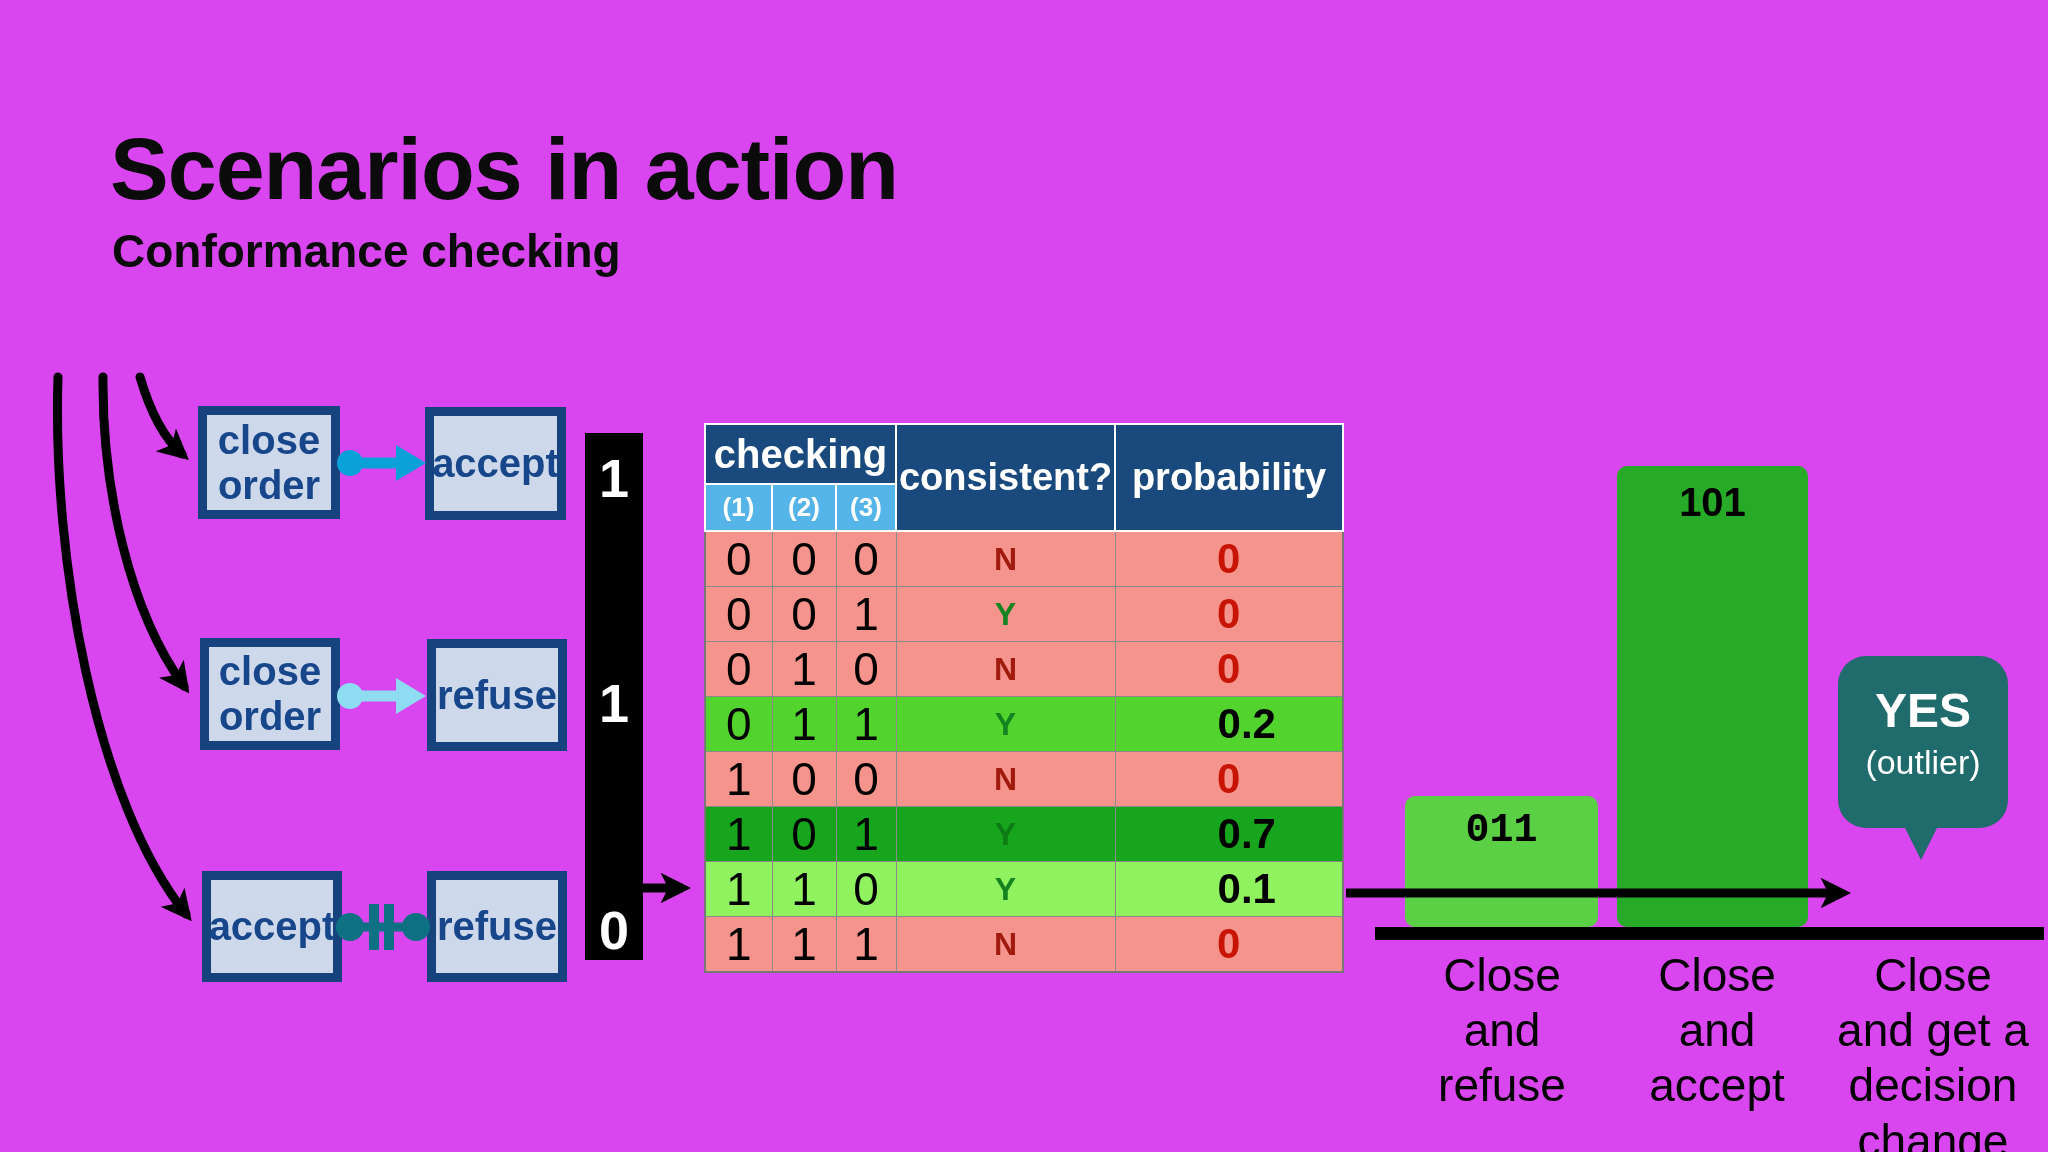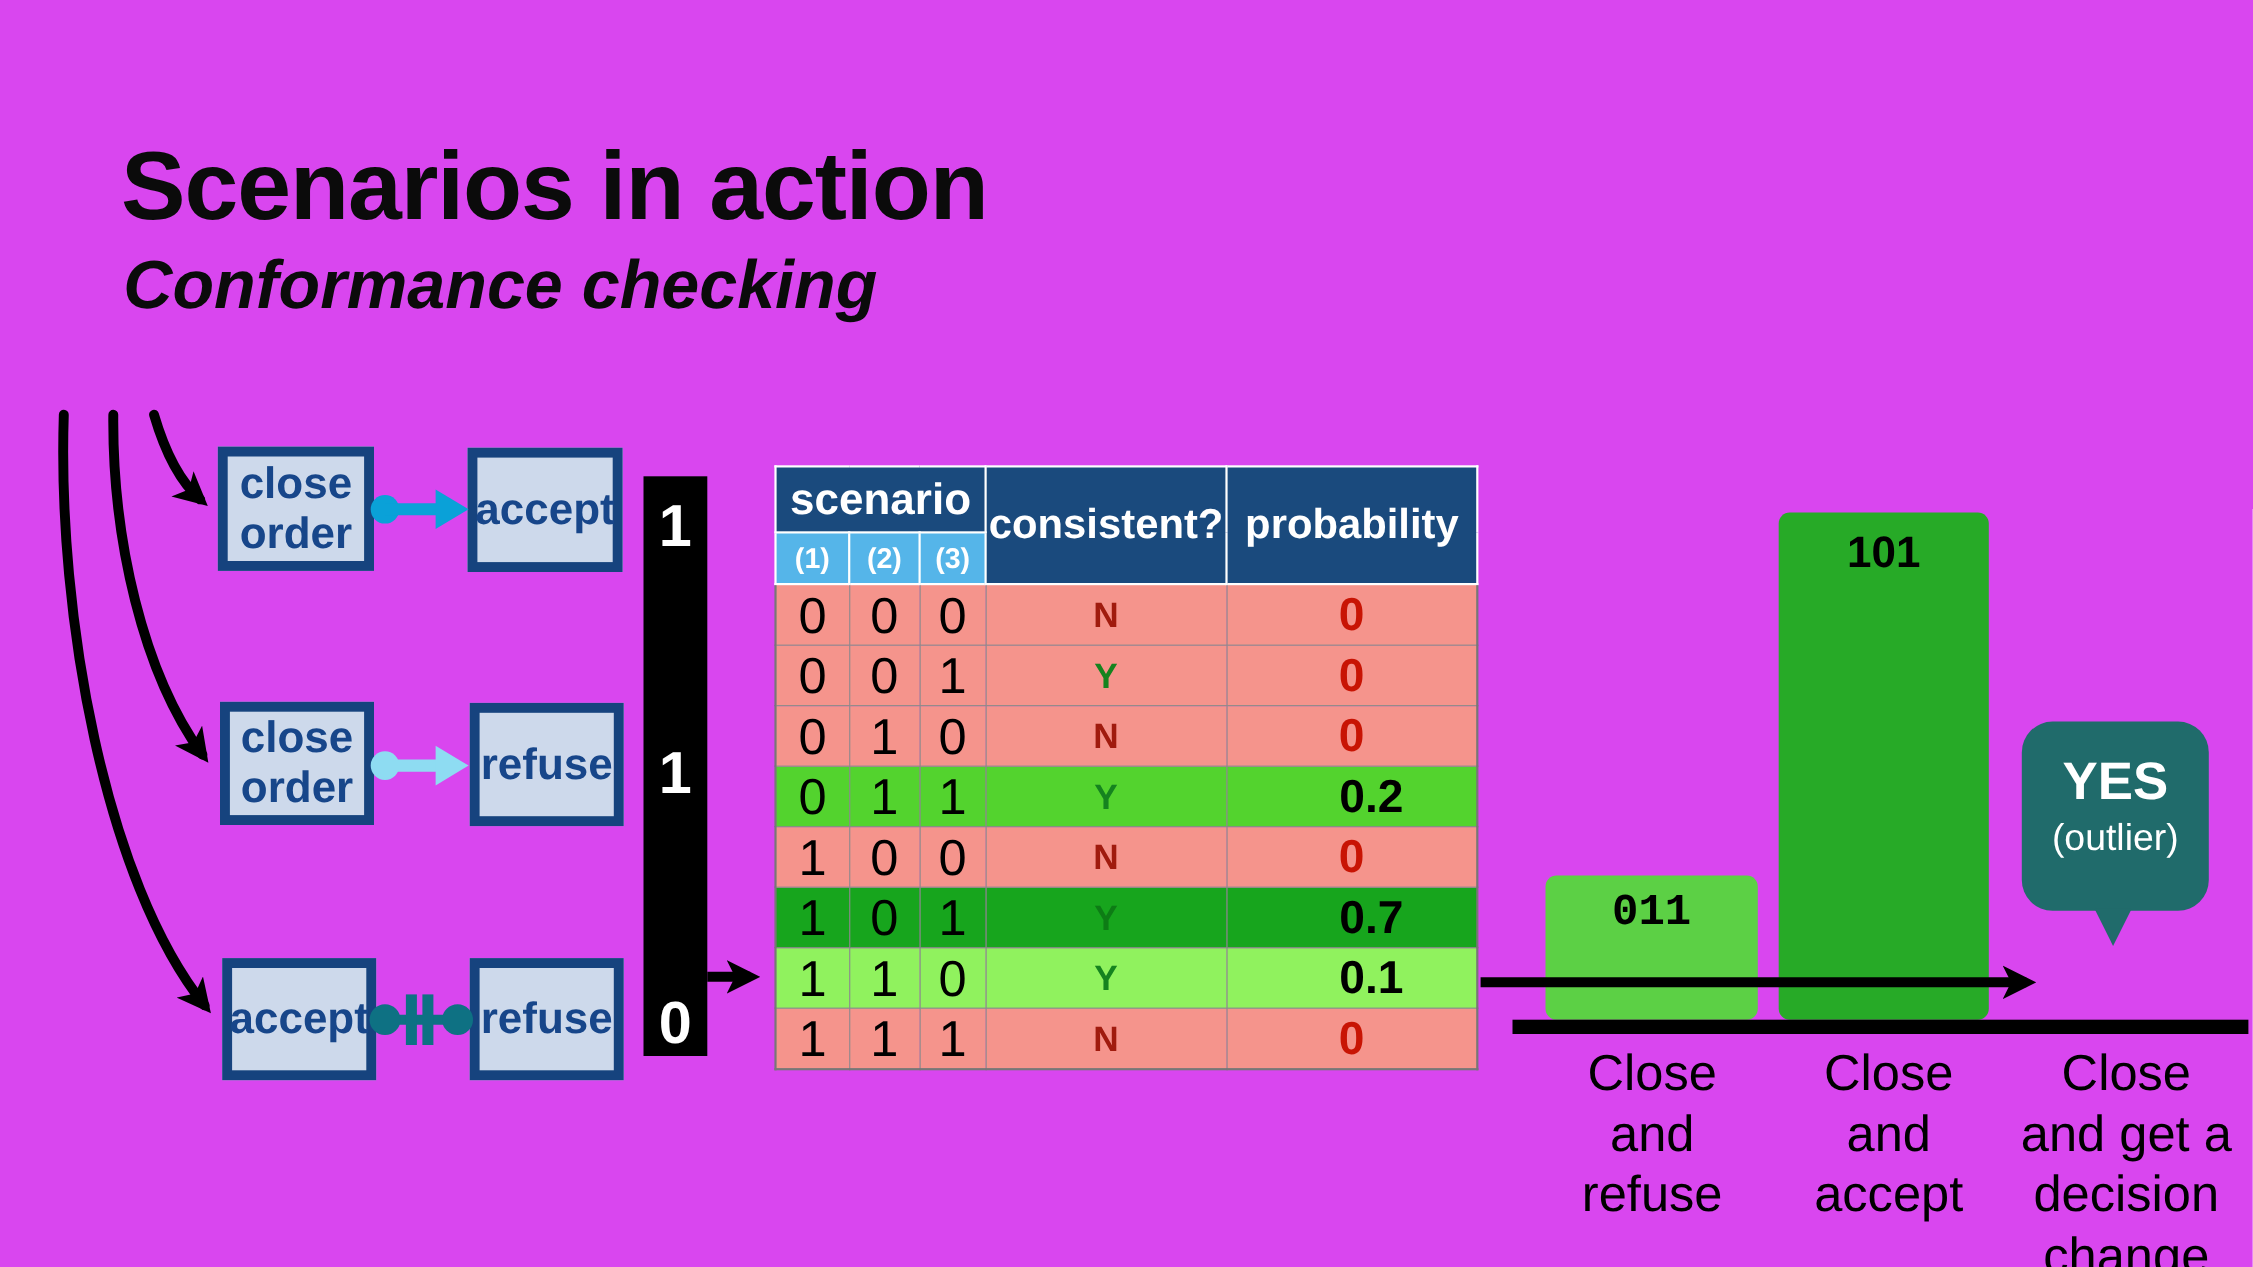--- a/index.html
+++ b/index.html
@@ -2,21 +2,21 @@
 <html><head>
 <meta charset="utf-8">
 <style>
   html,body{margin:0;padding:0;background:#ffffff;}
   .slide{position:relative;width:2048px;height:1152px;background:#d946ef;overflow:hidden;
          font-family:"Liberation Sans", sans-serif;}
   .abs{position:absolute;}
 
   
   .title{left:110px;top:118px;font-size:88px;font-weight:bold;color:#0b0b0b;letter-spacing:-1px;}
-  .subtitle{left:112px;top:224px;font-size:62px;font-weight:bold;color:#0b0b0b;font-style:italic;}
+  .subtitle{left:112px;top:224px;font-size:46px;font-weight:bold;color:#0b0b0b;}
 
   
   .banner{left:0;top:313px;width:616px;height:62px;background:#000;color:#fff;
           font-size:44px;line-height:62px;padding-left:6px;box-sizing:border-box;white-space:nowrap;}
 
   
   .pbox{box-sizing:border-box;border:9px solid #16437e;background:#cdd9eb;color:#17468a;
         font-size:40px;font-weight:bold;line-height:1.12;display:flex;align-items:center;
         justify-content:center;text-align:center;}
   .b1a{left:198px;top:406px;width:142px;height:113px;}
@@ -97,21 +97,21 @@
   <table class="abs scen">
     <colgroup>
         <col class="c1">
         <col class="c2">
         <col class="c3">
         <col class="c4">
         <col class="c5">
       </colgroup>
     <thead>
       <tr>
-        <th colspan="3" class="hmain hscen">scenario</th>
+        <th colspan="3" class="hmain hscen">checking</th>
         <th rowspan="2" class="hmain">consistent?</th>
         <th rowspan="2" class="hmain">probability</th>
       </tr>
       <tr>
         <th class="hsub">(1)</th>
         <th class="hsub">(2)</th>
         <th class="hsub">(3)</th>
       </tr>
     </thead>
     <tbody>

